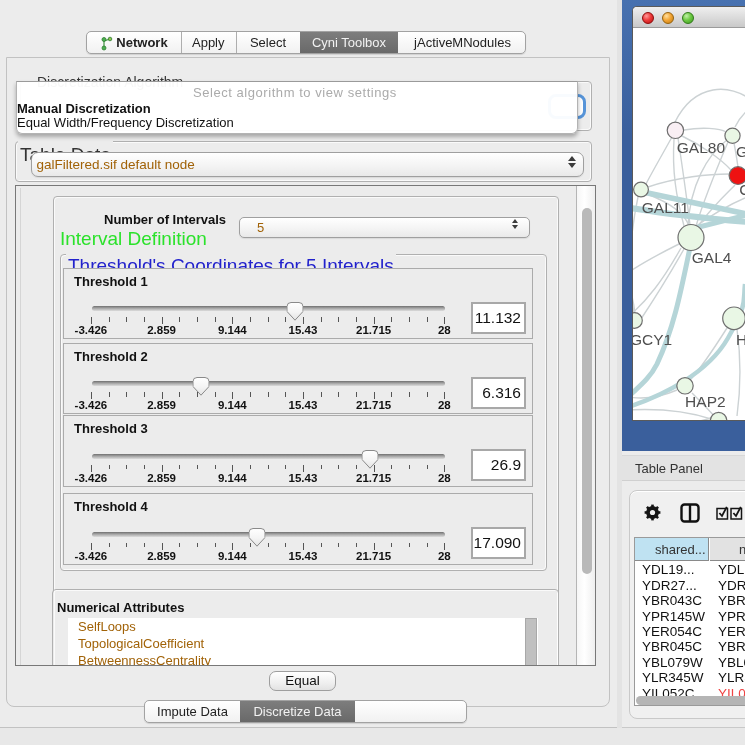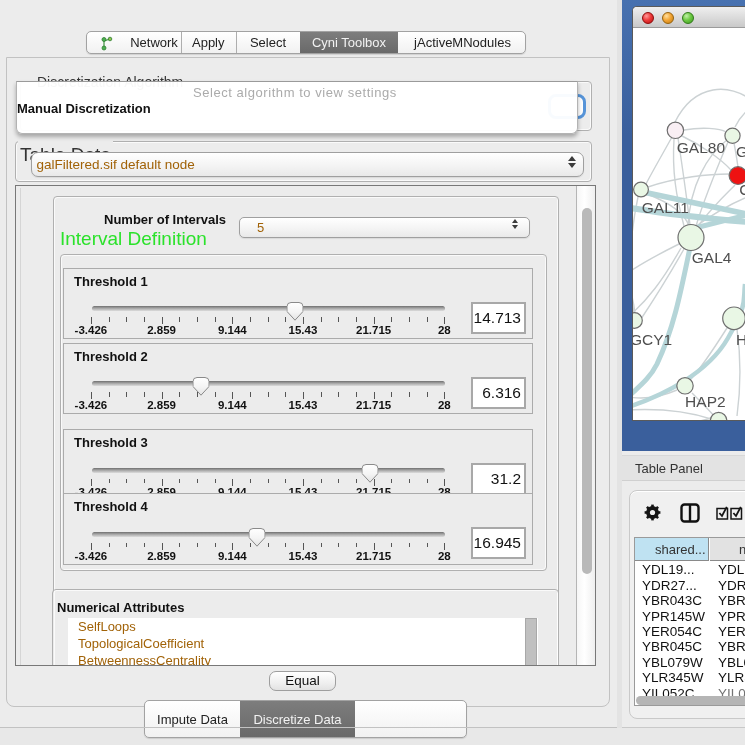--- a/index.html
+++ b/index.html
@@ -68,20 +68,21 @@
     <div class="abs" style="left:6px;top:57px;width:604px;height:650px;border:1px solid #c2c2c2;border-radius:0 0 8px 8px;background:#ececec;"></div>
 
     <div class="abs group" style="left:20px;top:81px;width:572px;height:50px;"></div>
     <div class="abs" style="left:37px;top:74px;font-size:14px;color:#333;white-space:nowrap;">Discretization Algorithm</div>
 
     <div class="abs" style="left:548px;top:94px;width:38px;height:25px;border:3px solid #5794d8;border-radius:8px;background:#fff;"></div>
 
     <div class="abs" style="z-index:30;left:16px;top:81px;width:562px;height:53px;background:rgba(255,255,255,0.96);border:1px solid #b3b3b3;border-top-color:#9a9a9a;border-radius:0 0 6px 6px;box-shadow:0 3px 4px rgba(0,0,0,0.30);"></div>
     <div class="abs" style="z-index:31;left:193px;top:85px;font-size:13px;color:#ababab;letter-spacing:0.55px;">Select algorithm to view settings</div>
     <div class="abs b13" style="z-index:31;left:17px;top:101px;">Manual Discretization</div>
+    <div class="abs r13" style="z-index:31;left:17px;top:115px;color:#111;">Equal Width/Frequency Discretization</div>
 
     <div class="abs group" style="left:15px;top:140.5px;width:577px;height:41px;"></div>
     <div class="abs gtitle" style="left:18px;top:135.5px;color:#333;">Table Data</div>
     <div class="abs combo" style="left:31px;top:152px;width:553px;height:25px;"></div>
     <div class="abs r13" style="left:36.5px;top:157px;font-size:13.5px;">galFiltered.sif default node</div>
     <div class="abs arrows" style="left:568px;top:156px;">
         <div class="up"></div>
         <div class="dn"></div>
       </div>
 
@@ -95,20 +96,21 @@
       <div class="abs gtitle" style="left:42px;top:3px;color:#2be22b;margin-top:31px;">Interval Definition</div>
       <div class="abs b13" style="left:88px;top:26px;">Number of Intervals</div>
       <div class="abs combo" style="left:223px;top:30.5px;width:291px;height:21px;border-radius:5px;"></div>
       <div class="abs r13" style="left:241px;top:33.5px;">5</div>
       <div class="abs arrows" style="left:496px;top:33px;">
           <div class="up" style="border-bottom-width:4px;border-left-width:3.5px;border-right-width:3.5px;margin-bottom:2px;"></div>
           <div class="dn" style="border-top-width:4px;border-left-width:3.5px;border-right-width:3.5px;"></div>
         </div>
 
       <div class="abs group" style="left:44px;top:68px;width:487px;height:317px;"></div>
+      <div class="abs gtitle" style="left:50px;top:61px;color:#2222cc;">Threshold's Coordinates for 5 Intervals</div>
 
             <div class="abs tpanel" style="top:81.5px;">
         <div class="abs b13" style="left:10px;top:5px;">Threshold 1</div>
         <div class="track"></div>
         <div class="tick major" style="left:26.9px;"></div>
         <div class="tick" style="left:44.6px;"></div>
         <div class="tick" style="left:62.2px;"></div>
         <div class="tick" style="left:79.9px;"></div>
         <div class="tick major" style="left:97.6px;"></div>
         <div class="tick" style="left:115.2px;"></div>
@@ -136,21 +138,21 @@
         <svg class="thumb" style="left:230.9px;" width="17" height="19" viewBox="0 0 17 19">
             <defs>
               <linearGradient id="tg" x1="0" y1="0" x2="0" y2="1">
                 <stop offset="0" stop-color="#ffffff"></stop>
                 <stop offset="0.55" stop-color="#f4f4f4"></stop>
                 <stop offset="1" stop-color="#e2e2e2"></stop>
               </linearGradient>
             </defs>
             <path d="M0.5,4.5 Q0.5,0.5 4.5,0.5 L12.5,0.5 Q16.5,0.5 16.5,4.5 L16.5,9.5 L8.5,18.2 L0.5,9.5 Z" fill="url(#tg)" stroke="#8a8a8a" stroke-width="1"></path>
           </svg>
-        <div class="valbox">14.713</div>
+        <div class="valbox">11.132</div>
       </div>
       <div class="abs tpanel" style="top:156.7px;">
         <div class="abs b13" style="left:10px;top:5px;">Threshold 2</div>
         <div class="track"></div>
         <div class="tick major" style="left:26.9px;"></div>
         <div class="tick" style="left:44.6px;"></div>
         <div class="tick" style="left:62.2px;"></div>
         <div class="tick" style="left:79.9px;"></div>
         <div class="tick major" style="left:97.6px;"></div>
         <div class="tick" style="left:115.2px;"></div>
@@ -173,21 +175,21 @@
         <div class="ticklab" style="left:97.6px;">2.859</div>
         <div class="ticklab" style="left:168.3px;">9.144</div>
         <div class="ticklab" style="left:238.9px;">15.43</div>
         <div class="ticklab" style="left:309.6px;">21.715</div>
         <div class="ticklab" style="left:380.3px;">28</div>
         <svg class="thumb" style="left:136.5px;" width="17" height="19" viewBox="0 0 17 19">
             <path d="M0.5,4.5 Q0.5,0.5 4.5,0.5 L12.5,0.5 Q16.5,0.5 16.5,4.5 L16.5,9.5 L8.5,18.2 L0.5,9.5 Z" fill="url(#tg)" stroke="#8a8a8a" stroke-width="1"></path>
           </svg>
         <div class="valbox">6.316</div>
       </div>
-      <div class="abs tpanel" style="top:243px;">
+      <div class="abs tpanel" style="top:229px;">
         <div class="abs b13" style="left:10px;top:5px;">Threshold 3</div>
         <div class="track"></div>
         <div class="tick major" style="left:26.9px;"></div>
         <div class="tick" style="left:44.6px;"></div>
         <div class="tick" style="left:62.2px;"></div>
         <div class="tick" style="left:79.9px;"></div>
         <div class="tick major" style="left:97.6px;"></div>
         <div class="tick" style="left:115.2px;"></div>
         <div class="tick" style="left:132.9px;"></div>
         <div class="tick" style="left:150.6px;"></div>
@@ -206,21 +208,21 @@
         <div class="tick major" style="left:380.3px;"></div>
         <div class="ticklab" style="left:26.9px;">-3.426</div>
         <div class="ticklab" style="left:97.6px;">2.859</div>
         <div class="ticklab" style="left:168.3px;">9.144</div>
         <div class="ticklab" style="left:238.9px;">15.43</div>
         <div class="ticklab" style="left:309.6px;">21.715</div>
         <div class="ticklab" style="left:380.3px;">28</div>
         <svg class="thumb" style="left:306.1px;" width="17" height="19" viewBox="0 0 17 19">
             <path d="M0.5,4.5 Q0.5,0.5 4.5,0.5 L12.5,0.5 Q16.5,0.5 16.5,4.5 L16.5,9.5 L8.5,18.2 L0.5,9.5 Z" fill="url(#tg)" stroke="#8a8a8a" stroke-width="1"></path>
           </svg>
-        <div class="valbox">31.2</div>
+        <div class="valbox">26.9</div>
       </div>
       <div class="abs tpanel" style="top:307.1px;">
         <div class="abs b13" style="left:10px;top:5px;">Threshold 4</div>
         <div class="track"></div>
         <div class="tick major" style="left:26.9px;"></div>
         <div class="tick" style="left:44.6px;"></div>
         <div class="tick" style="left:62.2px;"></div>
         <div class="tick" style="left:79.9px;"></div>
         <div class="tick major" style="left:97.6px;"></div>
         <div class="tick" style="left:115.2px;"></div>
@@ -241,41 +243,41 @@
         <div class="tick major" style="left:380.3px;"></div>
         <div class="ticklab" style="left:26.9px;">-3.426</div>
         <div class="ticklab" style="left:97.6px;">2.859</div>
         <div class="ticklab" style="left:168.3px;">9.144</div>
         <div class="ticklab" style="left:238.9px;">15.43</div>
         <div class="ticklab" style="left:309.6px;">21.715</div>
         <div class="ticklab" style="left:380.3px;">28</div>
         <svg class="thumb" style="left:193.0px;" width="17" height="19" viewBox="0 0 17 19">
             <path d="M0.5,4.5 Q0.5,0.5 4.5,0.5 L12.5,0.5 Q16.5,0.5 16.5,4.5 L16.5,9.5 L8.5,18.2 L0.5,9.5 Z" fill="url(#tg)" stroke="#8a8a8a" stroke-width="1"></path>
           </svg>
-        <div class="valbox">16.945</div>
+        <div class="valbox">17.090</div>
       </div>
 
       <div class="abs group" style="left:36px;top:403px;width:507px;height:85px;"></div>
       <div class="abs b13" style="left:41px;top:414px;">Numerical Attributes</div>
       <div class="abs" style="left:52px;top:432px;width:470px;height:49px;background:#fff;"></div>
       <div class="abs r13" style="left:62px;top:433px;">SelfLoops</div>
       <div class="abs r13" style="left:62px;top:450px;">TopologicalCoefficient</div>
       <div class="abs r13" style="left:62px;top:467px;">BetweennessCentrality</div>
       <div class="abs" style="left:509px;top:432px;width:12px;height:49px;background:#c0c0c0;border:1px solid #a8a8a8;"></div>
     </div>
 
     <div class="abs btn" style="left:269px;top:671px;width:67px;height:19.5px;line-height:18.5px;border-radius:7px;font-size:13.5px;">Equal</div>
 
-    <div class="abs segbar" style="left:144px;top:700px;width:323px;height:38px;">
+    <div class="abs segbar" style="left:144px;top:700px;width:323px;height:23px;">
       <div class="seg" style="left:0;width:95px;">Impute Data</div>
       <div class="seg dark" style="left:95px;width:115px;">Discretize Data</div>
     </div>
 
     <div class="abs segbar" style="left:86px;top:31px;width:440px;height:23px;">
-      <div class="seg" style="left:12px;width:96px;padding-left:14px;">Network</div>
+      <div class="seg" style="left:0;width:96px;padding-left:14px;font-weight:bold;">Network</div>
       <svg class="abs" style="left:12px;top:4px;" width="16" height="16" viewBox="0 0 16 16">
         <path d="M5 4 L5 12 M5 5 L11 3" stroke="#3f8f3f" stroke-width="1.2" fill="none"></path>
         <circle cx="5" cy="3.5" r="2" fill="#4caf50" stroke="#2e7d32" stroke-width="0.8"></circle>
         <circle cx="11" cy="3" r="1.8" fill="#8bc34a" stroke="#2e7d32" stroke-width="0.8"></circle>
         <circle cx="5" cy="12" r="2" fill="#4caf50" stroke="#2e7d32" stroke-width="0.8"></circle>
       </svg>
       <div class="vsep" style="left:93.5px;"></div>
       <div class="seg" style="left:93.5px;width:55.5px;">Apply</div>
       <div class="vsep" style="left:149px;"></div>
       <div class="seg" style="left:149px;width:64px;">Select</div>
@@ -394,19 +396,19 @@
       <div class="abs" style="left:83px;top:70.6px;font-size:13.5px;color:#111;white-space:nowrap;">YPR1</div>
       <div class="abs" style="left:7px;top:86.0px;font-size:13.5px;color:#111;white-space:nowrap;">YER054C</div>
       <div class="abs" style="left:83px;top:86.0px;font-size:13.5px;color:#111;white-space:nowrap;">YER0</div>
       <div class="abs" style="left:7px;top:101.4px;font-size:13.5px;color:#111;white-space:nowrap;">YBR045C</div>
       <div class="abs" style="left:83px;top:101.4px;font-size:13.5px;color:#111;white-space:nowrap;">YBR0</div>
       <div class="abs" style="left:7px;top:116.8px;font-size:13.5px;color:#111;white-space:nowrap;">YBL079W</div>
       <div class="abs" style="left:83px;top:116.8px;font-size:13.5px;color:#111;white-space:nowrap;">YBL0</div>
       <div class="abs" style="left:7px;top:132.2px;font-size:13.5px;color:#111;white-space:nowrap;">YLR345W</div>
       <div class="abs" style="left:83px;top:132.2px;font-size:13.5px;color:#111;white-space:nowrap;">YLR3</div>
       <div class="abs" style="left:7px;top:147.6px;font-size:13.5px;color:#111;white-space:nowrap;">YIL052C</div>
-      <div class="abs" style="left:83px;top:147.6px;font-size:13.5px;color:#737373;white-space:nowrap;">YIL0</div>
+      <div class="abs" style="left:83px;top:147.6px;font-size:13.5px;color:#ef4444;white-space:nowrap;">YIL0</div>
     </div>
     <div class="abs" style="left:6px;top:205px;width:122px;height:9px;background:#b5b5b5;border-radius:4.5px;"></div>
   </div>
   <div class="abs" style="left:0;top:727px;width:617px;height:1px;background:#c2c2c2;"></div>
   <div class="abs" style="left:622px;top:727px;width:123px;height:1px;background:#c9c9c9;"></div>
 </div>
 
 </body></html>

